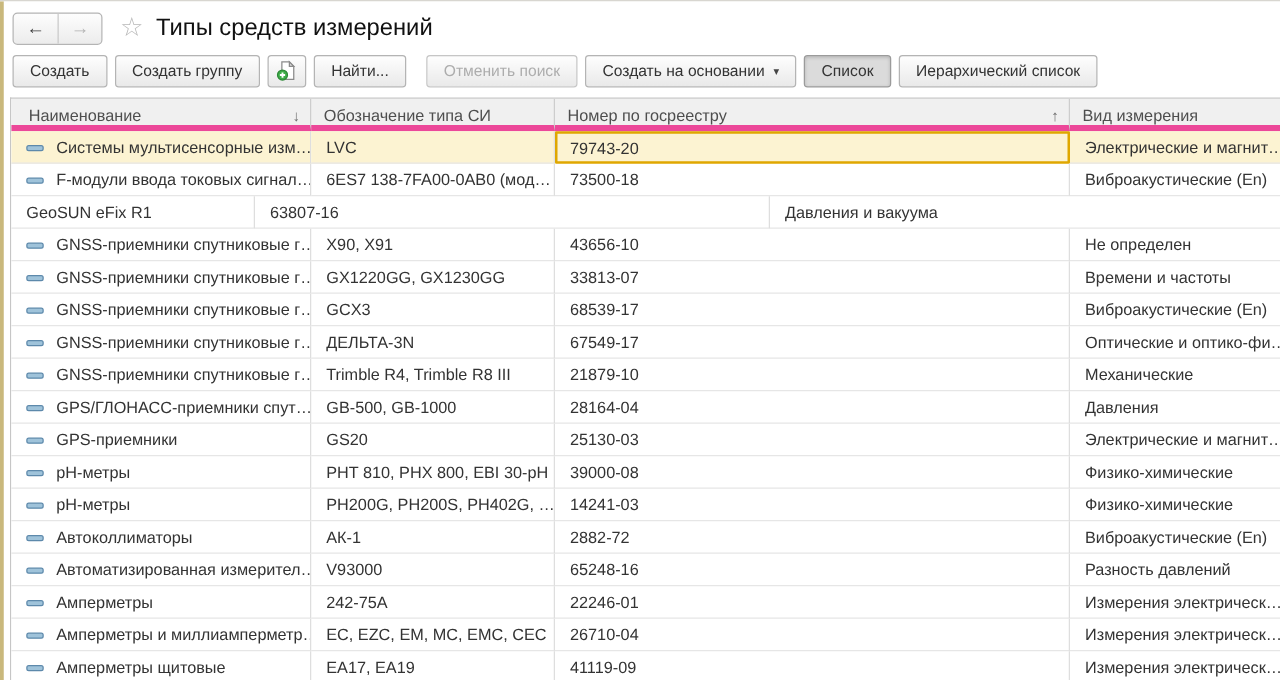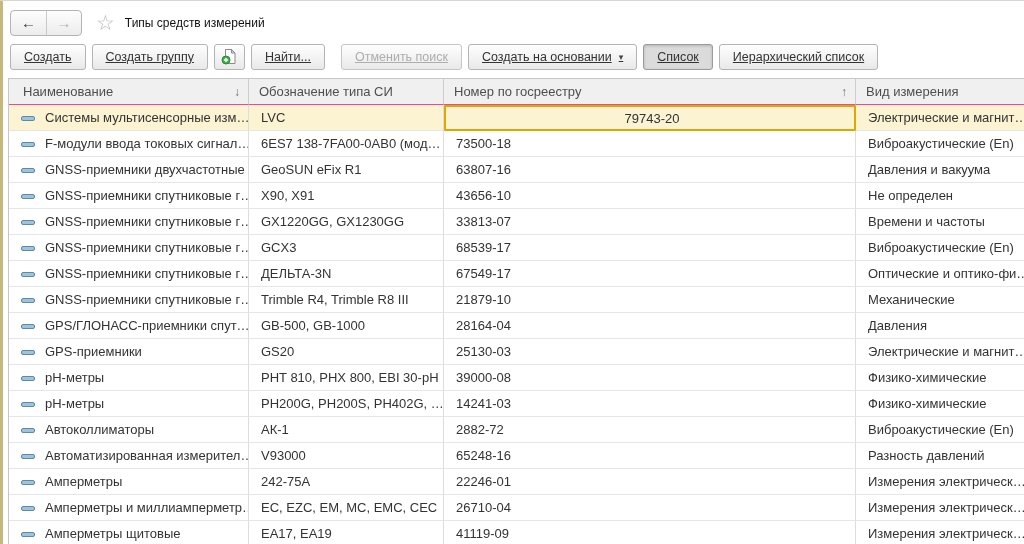--- a/index.html
+++ b/index.html
@@ -29,75 +29,74 @@
   }
   .nav-seg {
     width: 35px; display: flex; align-items: center; justify-content: center;
     font-size: 15px; cursor: pointer;
   }
   .nav-seg.back { color: #3a3a3a; }
   .nav-seg.forward { color: #b3b3b3; border-left: 1px solid #c9c9c9; }
   .star {
     font-size: 21px; color: #b9b9b9; margin: 0 10px 0 14px; line-height: 1;
   }
-  .page-title { font-size: 12px; color: #111; }
+  .page-title { font-size: 19px; color: #111; }
 
   
   .toolbar {
     display: flex; align-items: center; gap: 6px;
     padding: 5px 0 0 10px; height: 34px;
   }
   .btn {
     height: 26px; padding: 0 13px;
     display: inline-flex; align-items: center; justify-content: center;
     border: 1px solid #b4b4b4; border-radius: 3px;
     background: linear-gradient(#fefefe, #e9e9e9);
-    font-size: 12.5px; color: #333; cursor: pointer; white-space: nowrap; text-decoration: underline;
+    font-size: 12.5px; color: #333; cursor: pointer; white-space: nowrap;
   }
   .btn.disabled { color: #adadad; border-color: #c6c6c6; margin-left: 10px; }
   .btn.active {
     background: #dbdbdb; border-color: #9b9b9b;
     box-shadow: inset 0 1px 3px rgba(0,0,0,.18);
     text-align: right;
   }
   .btn.icon-btn { width: 31px; padding: 0; }
   .caret { font-size: 9px; color: #444; margin-left: 7px; }
 
   
   .table {
     position: absolute; left: 8px; top: 77px; right: 0; bottom: 0;
     border-left: 1px solid #c6c6c6; border-top: 1px solid #c6c6c6;
     overflow: hidden; background: #fff;
   }
   .thead { display: flex; height: 26px; background: #f0f0f0; }
   .th {
-    display: flex; align-items: center;
+    display: flex; align-items: flex-end;
     padding: 0 8px 0 10px; font-size: 13px; color: #4e4e4e;
-    border-right: 1px solid #cdcdcd; border-bottom: 1px solid #ec4899;
+    border-right: 1px solid #cdcdcd; border-bottom: 5px solid #ec4899;
     white-space: nowrap; overflow: hidden; cursor: pointer;
   }
   .sort-glyph { margin-left: auto; color: #6e6e6e; font-size: 12px; padding-left: 6px; }
   .tr { display: flex; height: 26px; background: #fff; }
   .td {
     display: flex; align-items: center;
     padding: 0 8px 0 12px; font-size: 13px; color: #333;
     border-right: 1px solid #dedede; border-bottom: 1px solid #e6e6e6;
     white-space: nowrap; overflow: hidden; cursor: default;
   }
   .col-name { width: 240px; }
   .col-designation { width: 195px; }
   .col-number { width: 412px; }
   .col-kind { flex: 1; border-right: none; }
   .th.col-name { padding-left: 14px; }
   .tr.selected .td { background: #fcf3d2; }
   .td.active-cell {
     background: #fae9a6;
     border: 2px solid #dfa700; border-radius: 1px;
     padding: 0 6px 0 10px;
-    justify-content: center;
   }
   .row-icon {
     width: 14px; height: 5px; flex: none;
     background: #9fc3da; border: 1px solid #5d89ab; border-radius: 2px;
     margin-right: 10px; margin-top: 1px;
   }
 </style>
 </head>
 <body>
 
@@ -183,24 +182,20 @@
       <span class="c-designation">6ES7 138-7FA00-0AB0 (мод…</span>
     </div>
     <div class="td col-number td-number">
       <span class="c-number">73500-18</span>
     </div>
     <div class="td col-kind td-kind">
       <span class="c-kind">Виброакустические (En)</span>
     </div>
   </div>
       <div class="tr">
-    <div class="td col-name td-name">
-      <span class="row-icon"></span>
-      <span class="c-name">GNSS-приемники двухчастотные</span>
-    </div>
     <div class="td col-designation td-designation">
       <span class="c-designation">GeoSUN eFix R1</span>
     </div>
     <div class="td col-number td-number">
       <span class="c-number">63807-16</span>
     </div>
     <div class="td col-kind td-kind">
       <span class="c-kind">Давления и вакуума</span>
     </div>
   </div>

